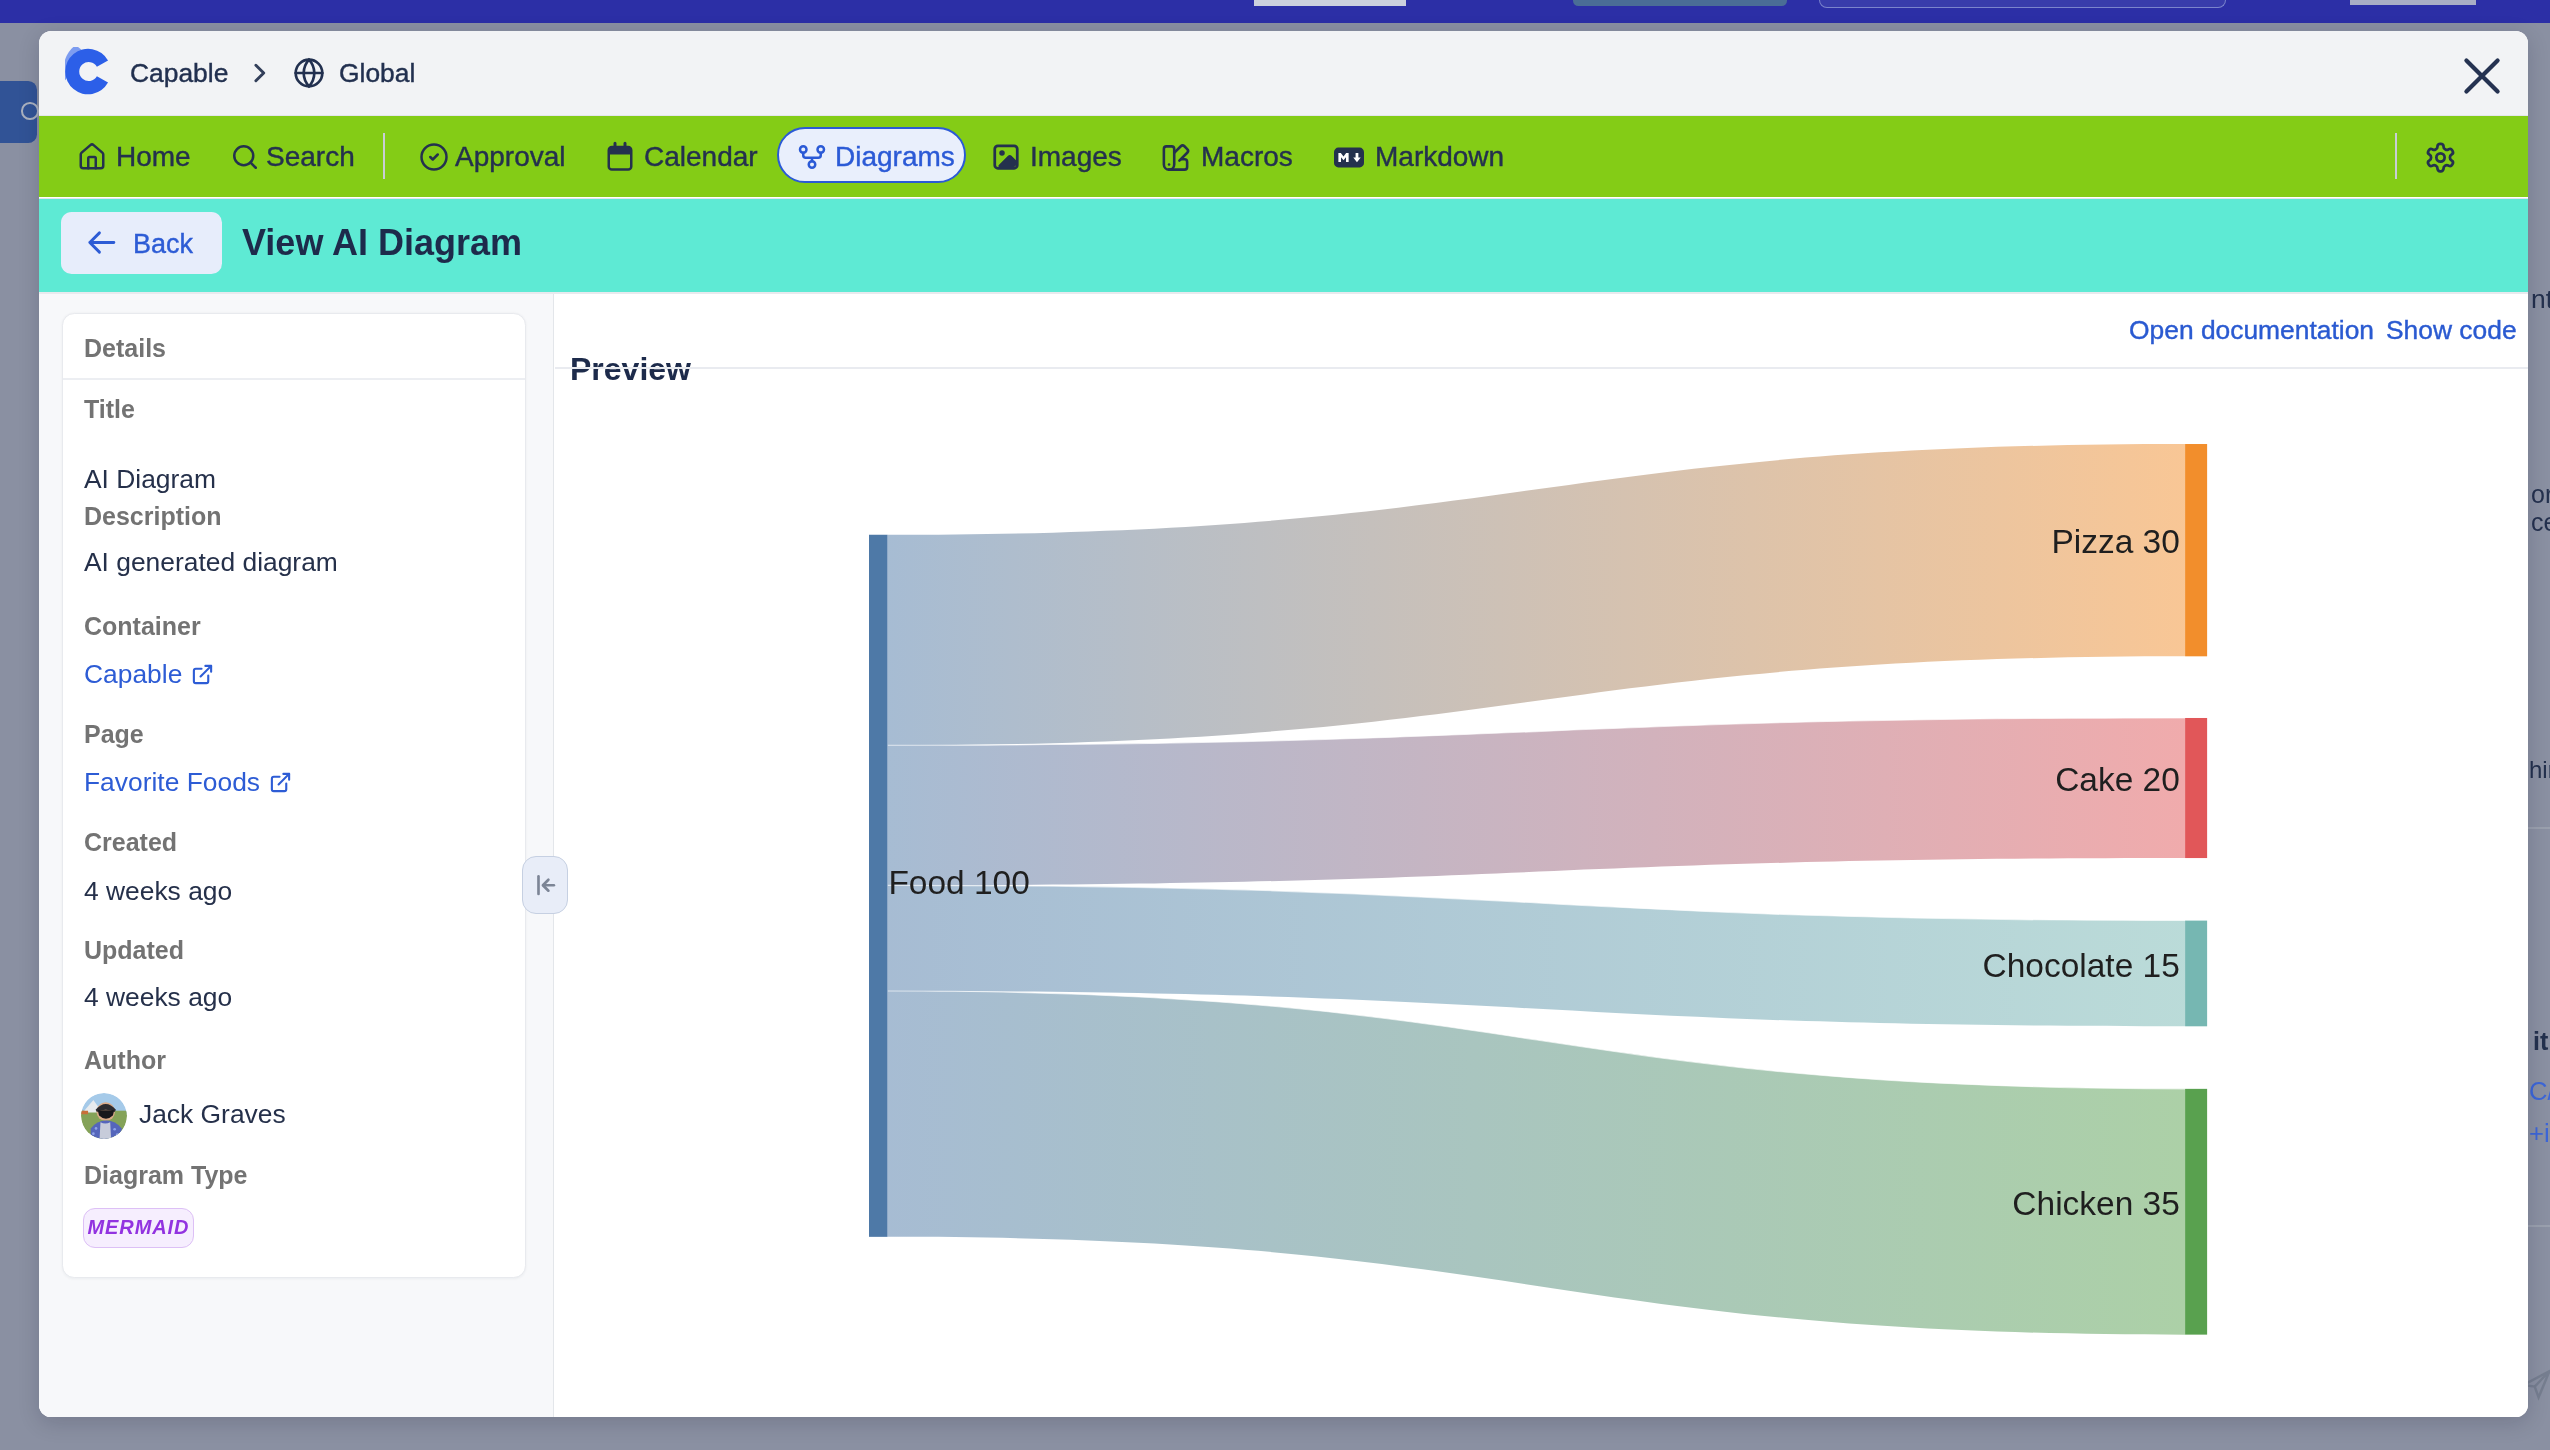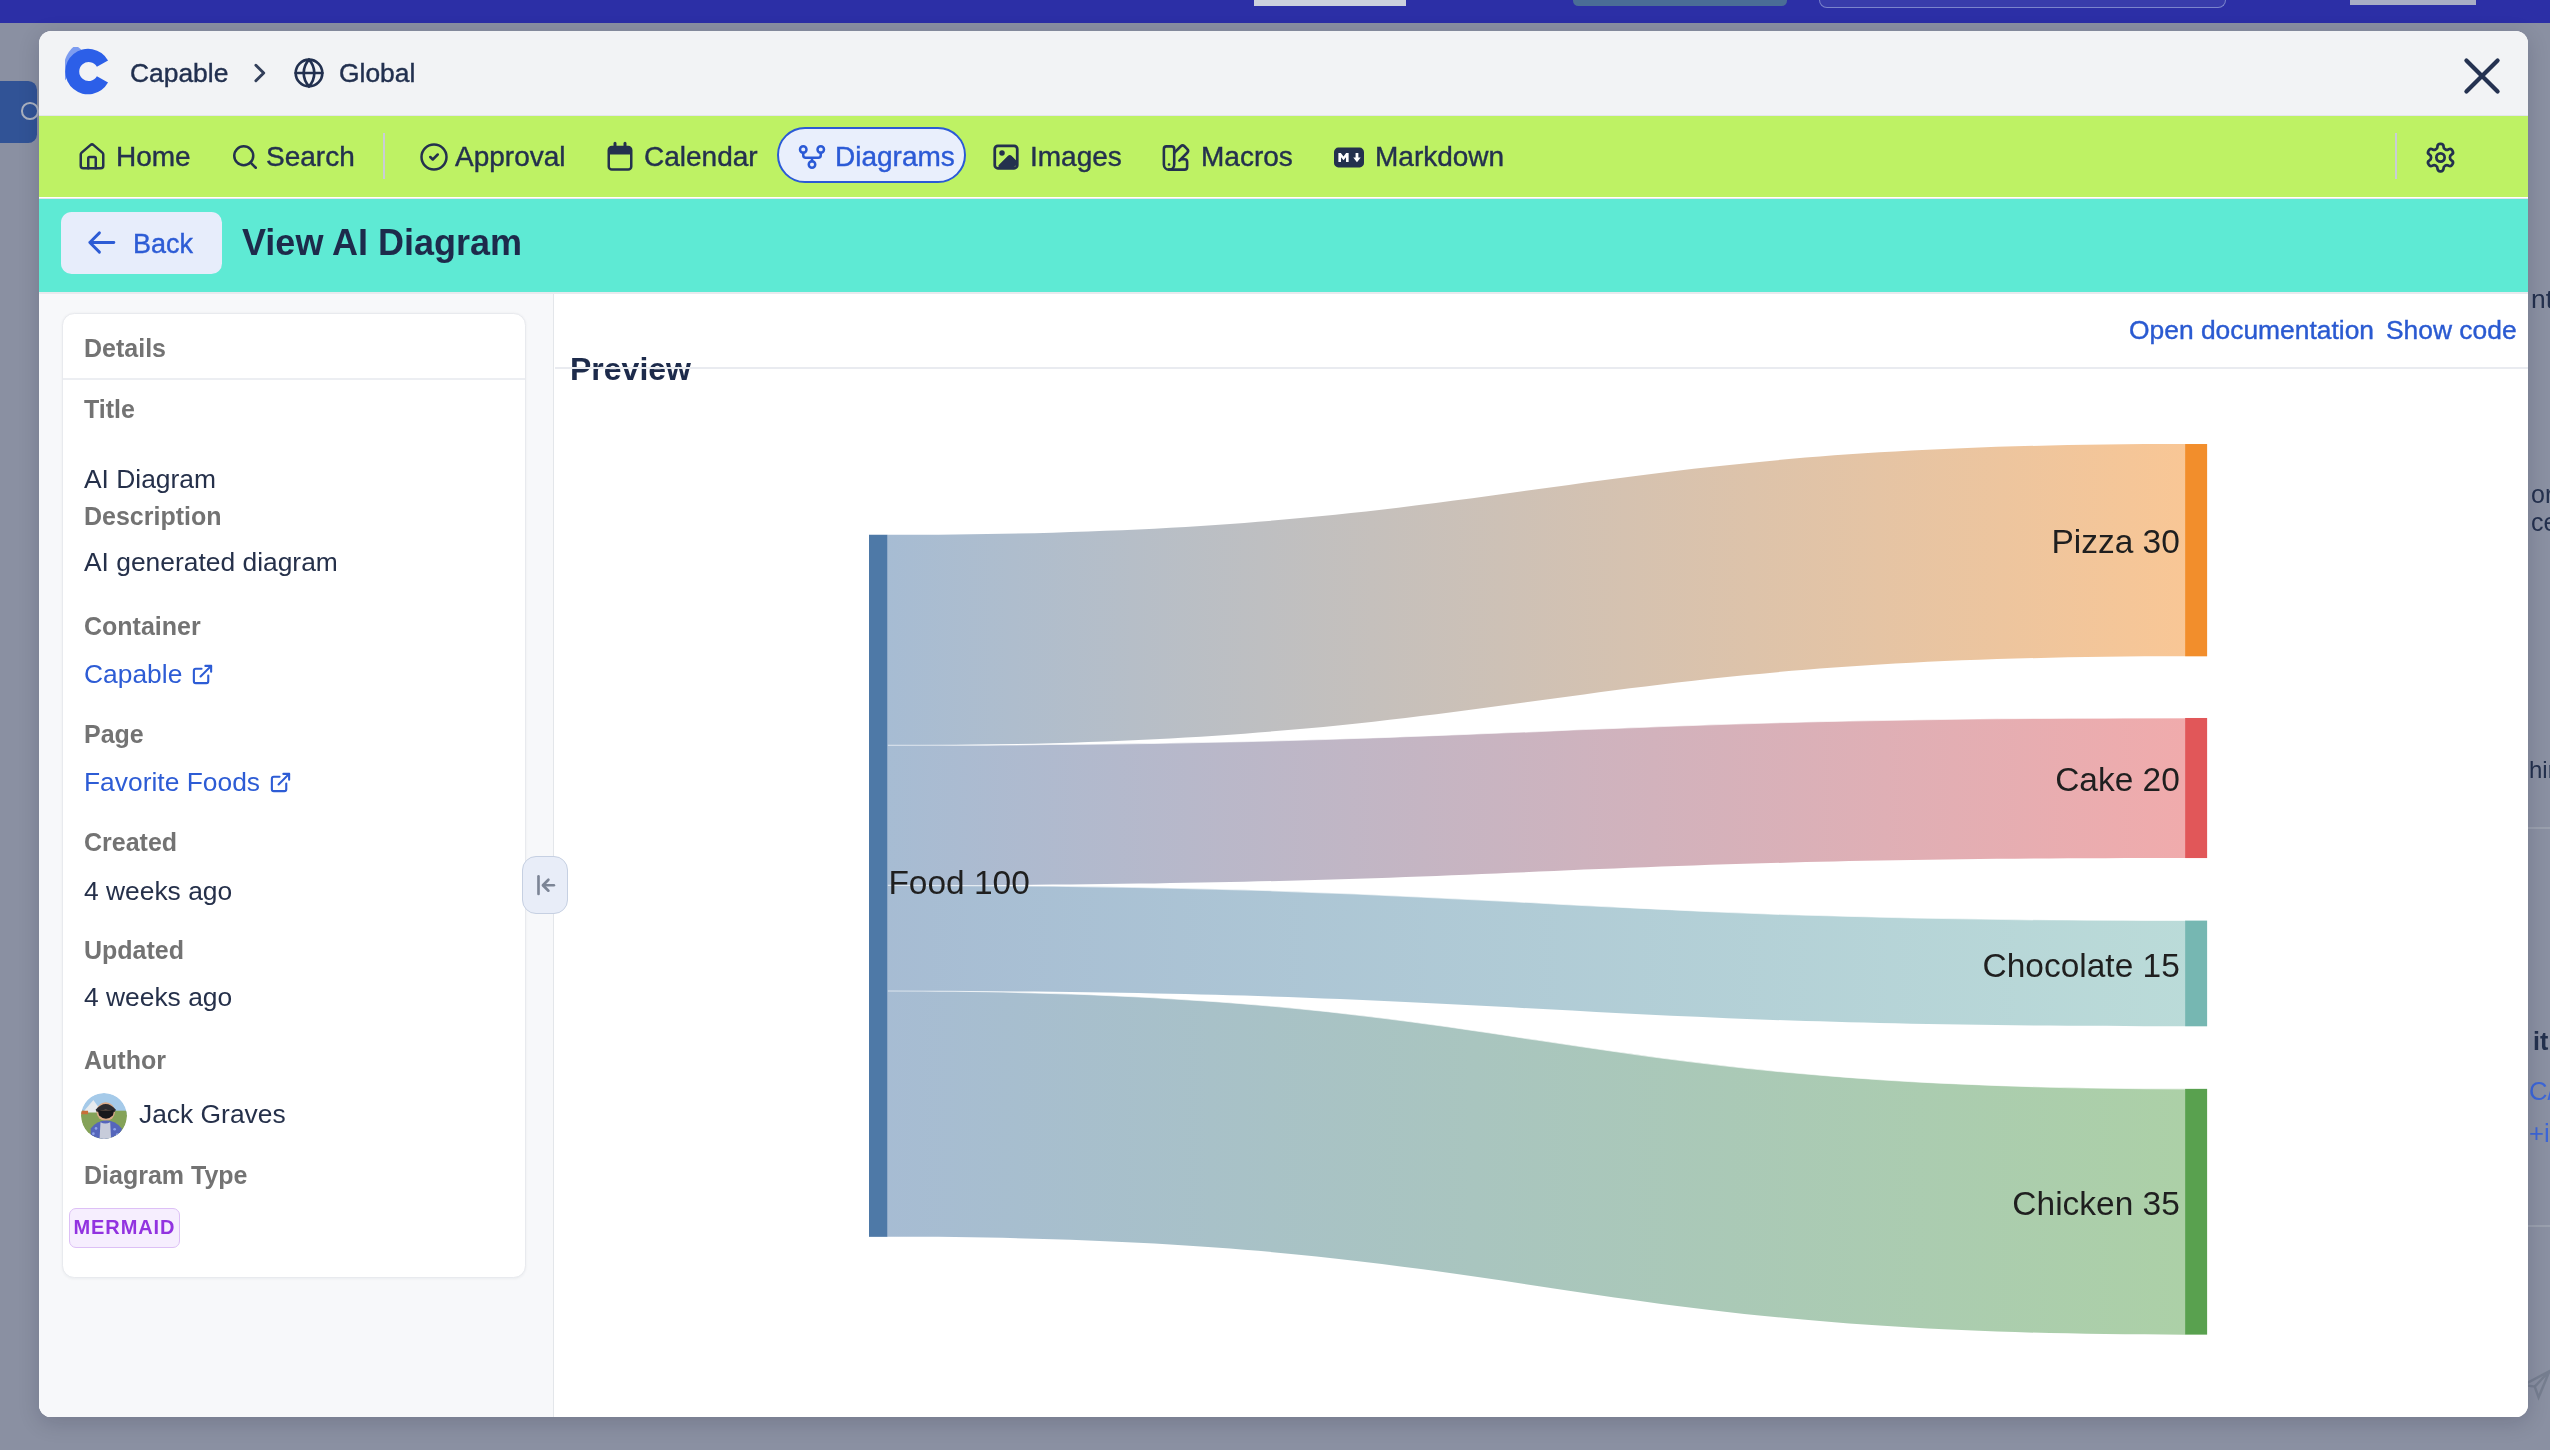--- a/index.html
+++ b/index.html
@@ -4,21 +4,21 @@
 <style>
   * { margin:0; padding:0; box-sizing:border-box; }
   html,body { width:2550px; height:1451px; overflow:hidden; }
   body { font-family:"Liberation Sans", sans-serif; background:#8a90a2; position:relative; }
   .abs { position:absolute; }
   .navy { color:#24314e; }
   .med { -webkit-text-stroke:0.4px currentColor; }
   .topbar { left:0; top:0; width:2550px; height:23px; background:#2c2fa6; }
   .modal { left:39px; top:31px; width:2489px; height:1386px; background:#ffffff; border-radius:12.3px; box-shadow:0 5.3px 21px rgba(10,15,40,.16); overflow:hidden; }
   .mhead { left:0; top:0; width:100%; height:84px; background:#f2f3f5; }
-  .mnav  { left:0; top:85px; width:100%; height:81px; background:#bef264; }
+  .mnav  { left:0; top:85px; width:100%; height:81px; background:#84cc16; }
   .hdiv  { height:1.8px; background:#e4e6eb; width:100%; }
   .navlabel { font-size:28px; color:#24314e; -webkit-text-stroke:0.4px #24314e; }
   .backrow { left:0; top:168px; width:100%; height:93px; background:#5eead4; }
   .content { left:0; top:263px; width:100%; height:1124px; background:#fff; }
   .sidebar { left:0; top:0; width:515px; height:1124px; background:#f7f8fa; border-right:1.8px solid #e3e6ea; }
   .card { left:23px; top:19.4px; width:464px; height:965px; background:#fff; border:1.8px solid #e8eaee; border-radius:12.3px; box-shadow:0 0.9px 2.6px rgba(20,30,60,.05); }
   .flabel { font-size:25px; font-weight:bold; color:#737373; }
   .fvalue { font-size:26.4px; color:#25304a; }
   .flink { font-size:26.4px; color:#2d5cd5; display:flex; align-items:center; gap:8.8px; }
 </style>
@@ -194,21 +194,21 @@
             <path d="M11 52 v-12 q7-9 17.5-9 t17.5 9 v12 Z" fill="#5566bb"></path>
             <path d="M22 33 q5.5 3 11 0 l1 19 h-13 Z" fill="#c7ccda"></path>
             <circle cx="17" cy="40" r="1.5" fill="#8fa3e8"></circle>
             <circle cx="14" cy="46" r="1.5" fill="#8fa3e8"></circle>
             <circle cx="38" cy="41" r="1.5" fill="#8fa3e8"></circle>
             <circle cx="41" cy="47" r="1.5" fill="#8fa3e8"></circle>
           </g>
         </svg>
         <div class="abs fvalue" style="left:76px;top:785px;">Jack Graves</div>
         <div class="abs flabel" style="left:21px;top:847px;">Diagram Type</div>
-        <div class="abs" style="left:6px;top:894px;width:111px;height:40px;background:#f6eefe;border:1.8px solid #ddc0f6;border-radius:7px;text-align:center;line-height:36px;font-size:20px;font-weight:bold;letter-spacing:0.9px;color:#9233e0;">MERMAID</div>
+        <div class="abs" style="left:20px;top:894px;width:111px;height:40px;background:#f6eefe;border:1.8px solid #ddc0f6;border-radius:12px;text-align:center;line-height:36px;font-size:20px;font-weight:bold;letter-spacing:0.9px;color:#9233e0;font-style:italic;">MERMAID</div>
       </div>
 
       <div class="abs" style="left:483px;top:562px;width:46px;height:58px;background:#e8edf8;border:1.8px solid #c6d0e2;border-radius:14px;">
         <svg class="abs" style="left:9.7px;top:15px;" width="26.4" height="26.4" viewBox="0 0 24 24" fill="none" stroke="#7c8596" stroke-width="2.4" stroke-linecap="round" stroke-linejoin="round">
           <path d="M5 4v16"></path>
           <path d="M19 12H9.5"></path>
           <path d="m14 7-5 5 5 5"></path>
         </svg>
       </div>
 

